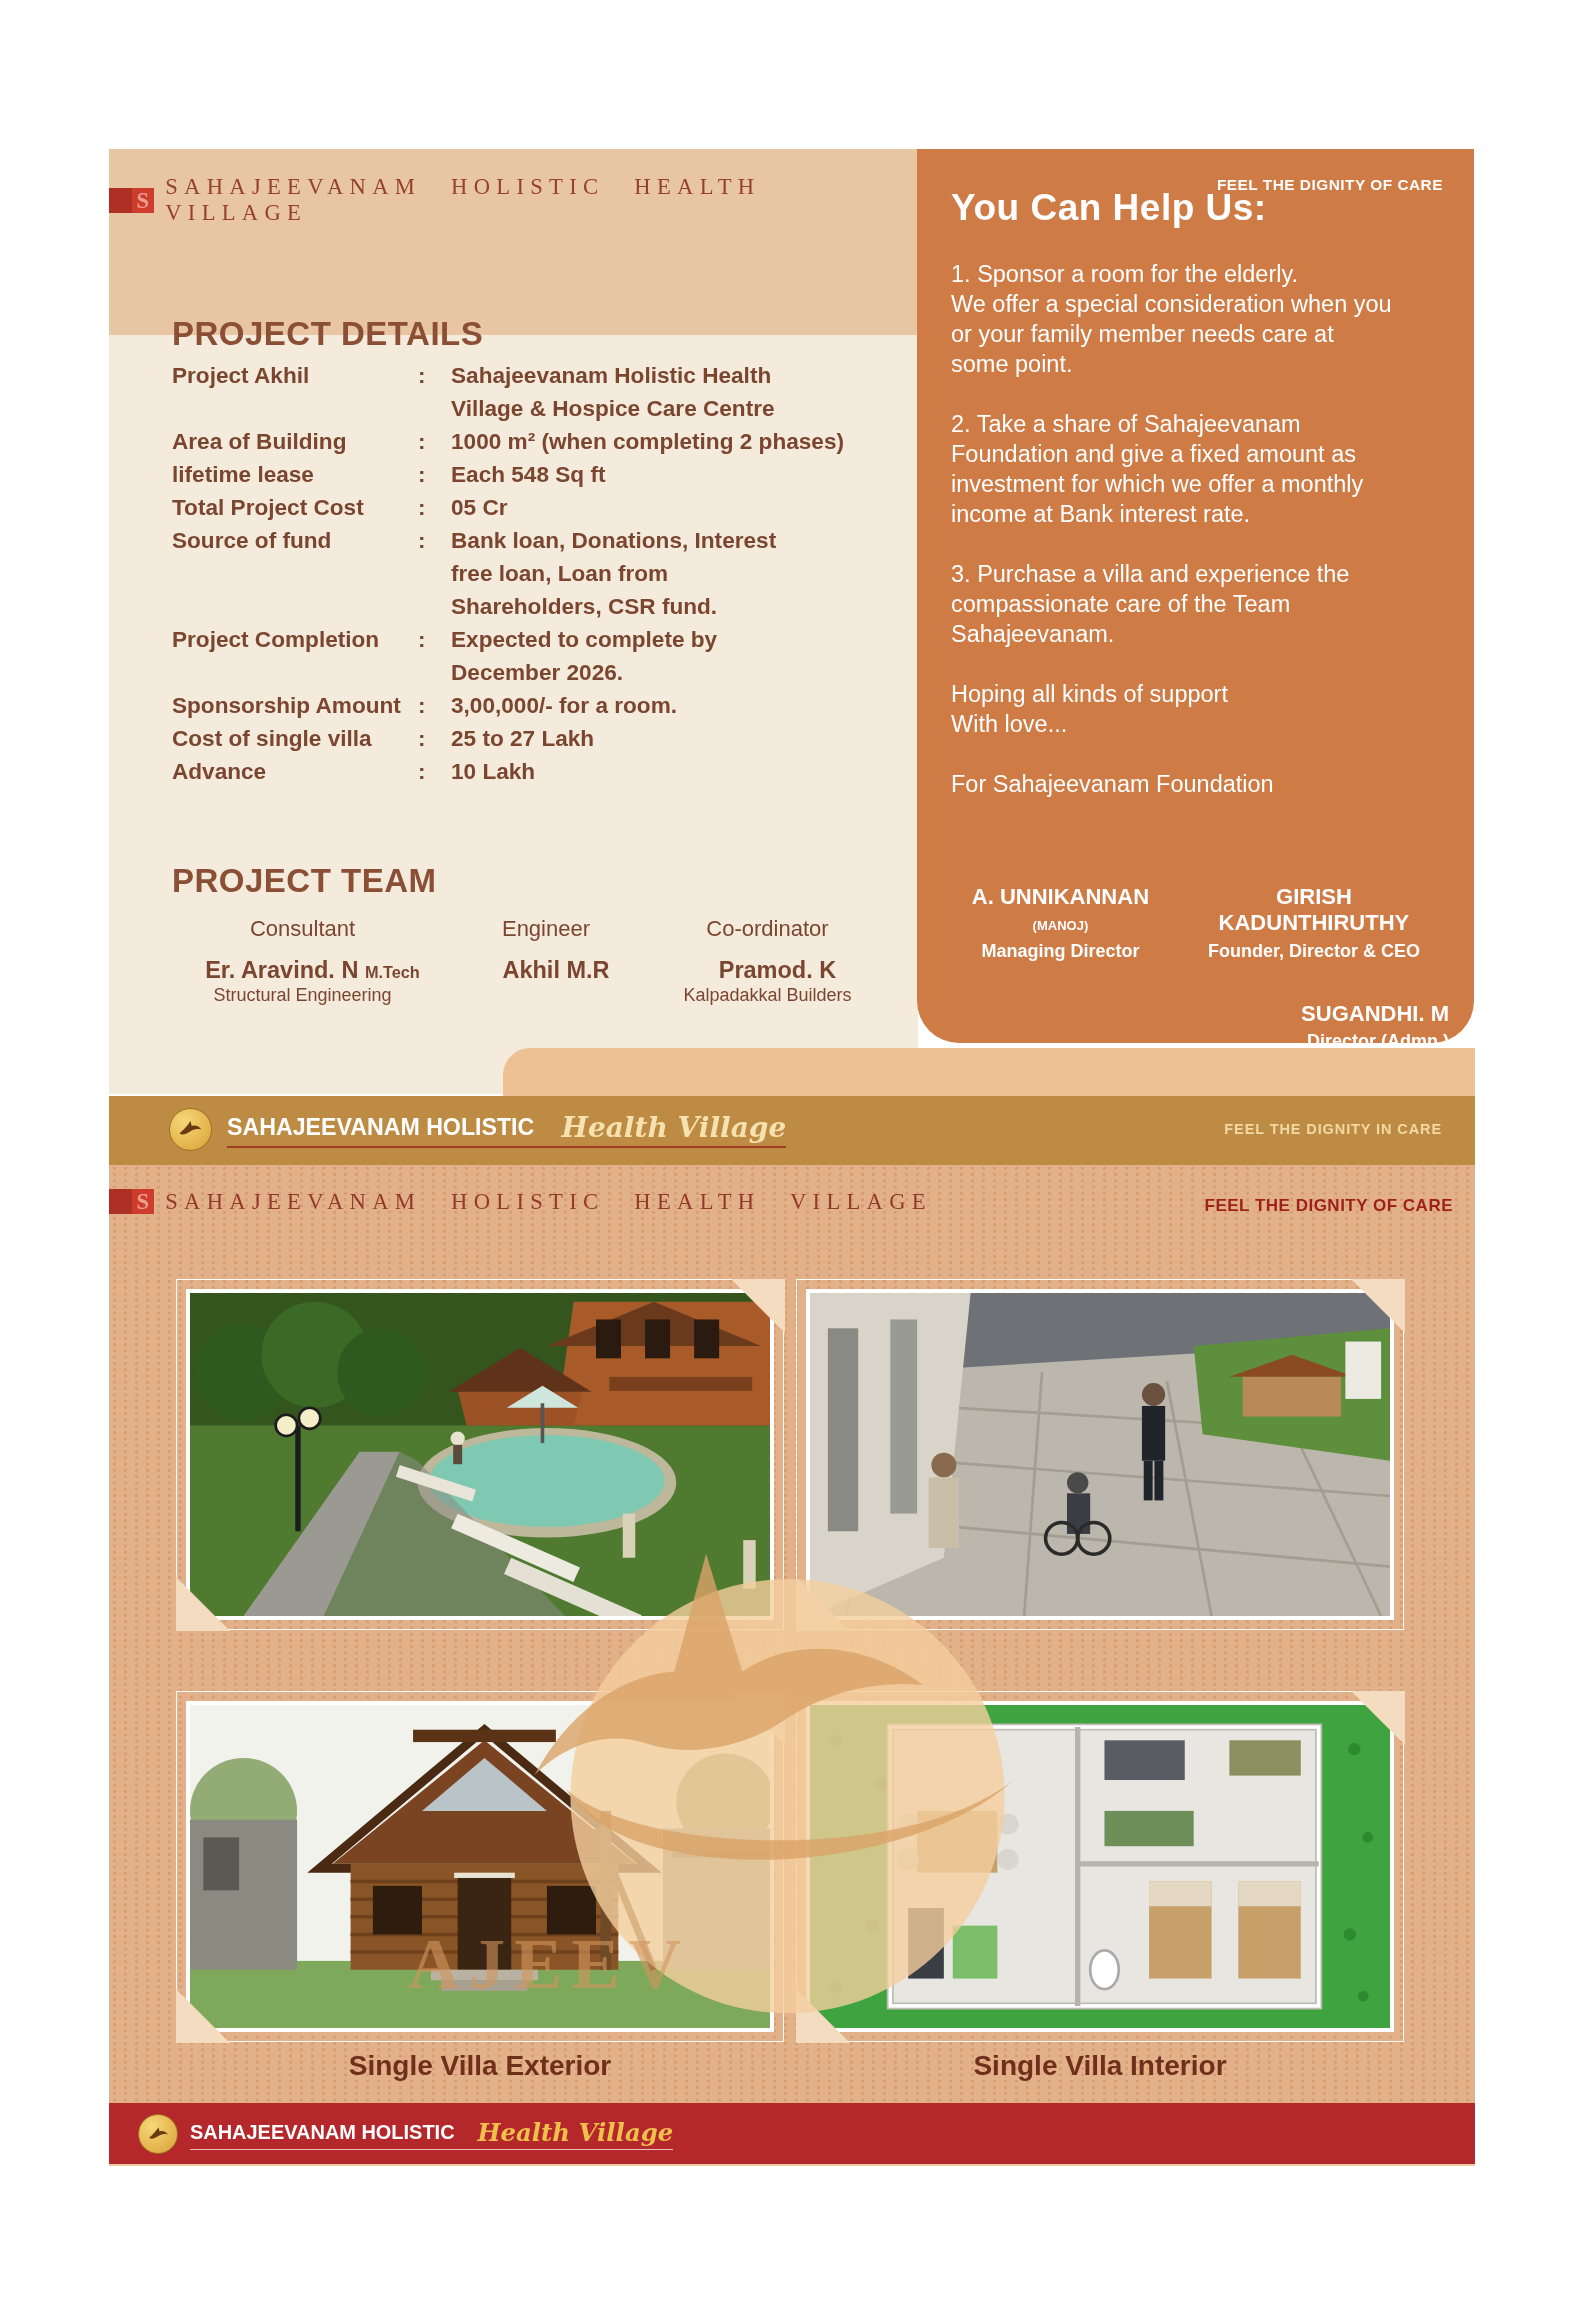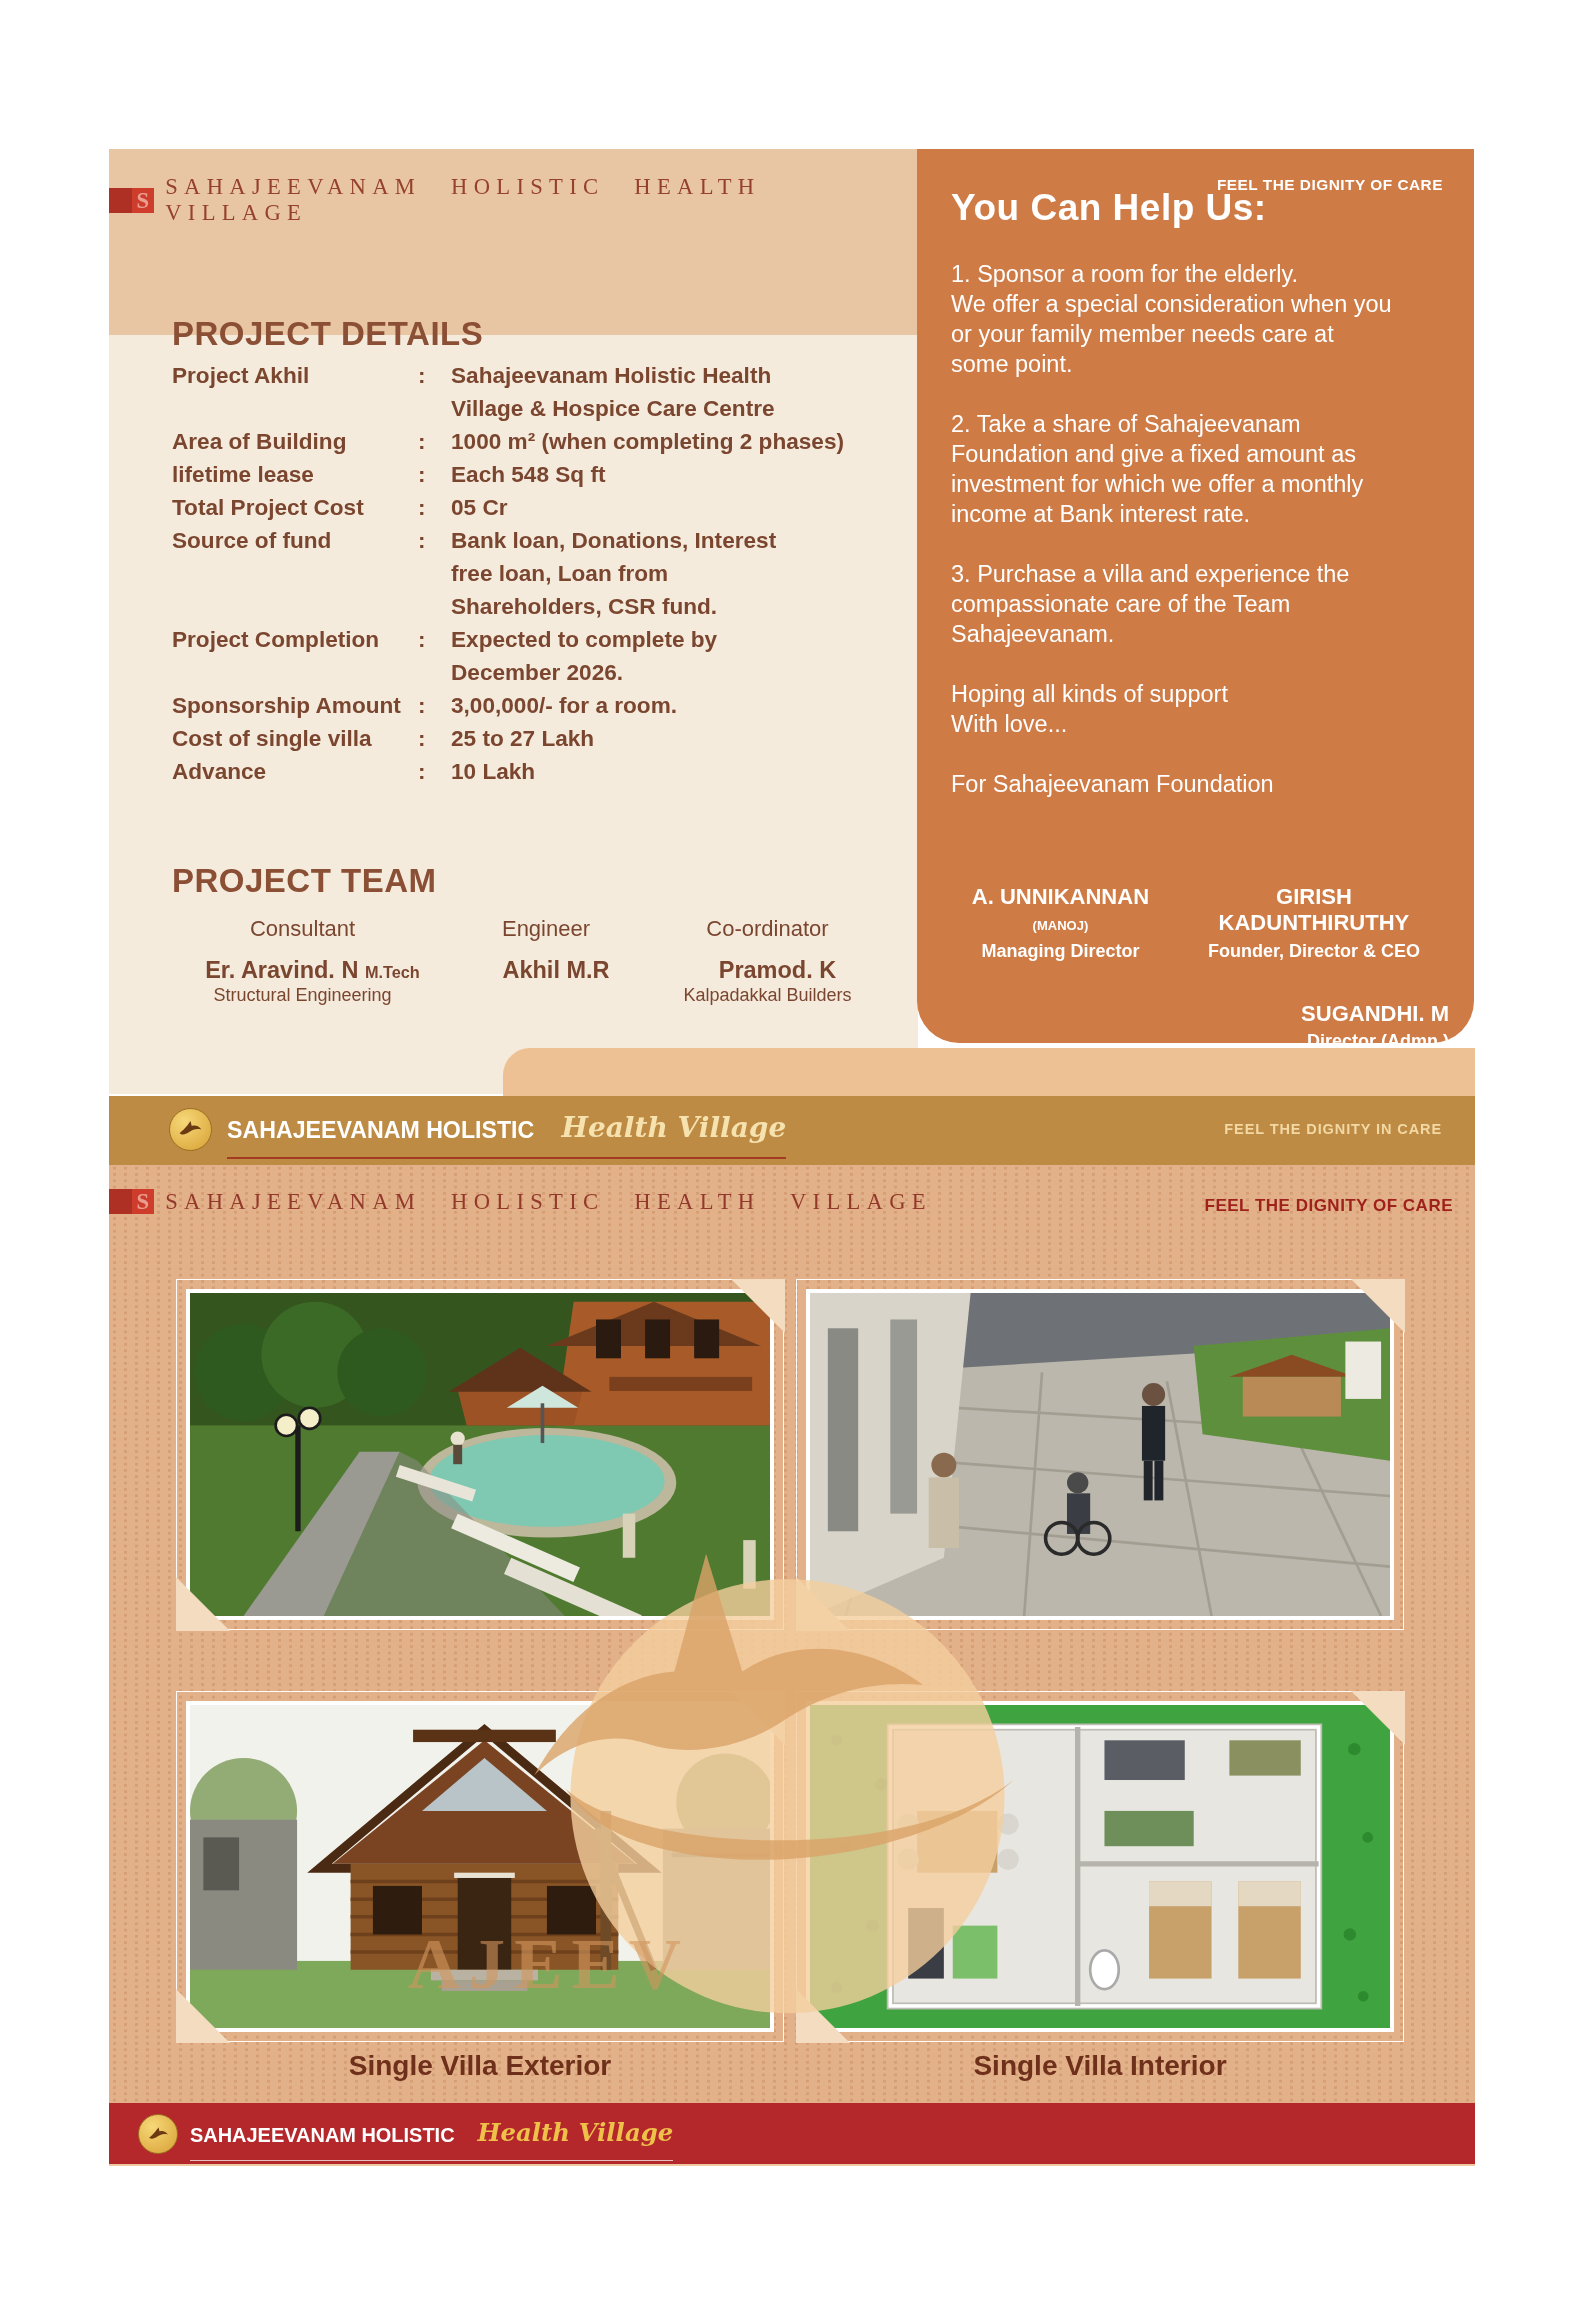--- a/index.html
+++ b/index.html
@@ -47,21 +47,21 @@
   .sig-center{text-align:right;margin-top:39px;}
 
   
   .tan-tab{position:absolute;left:503px;top:1048px;width:972px;height:51px;background:#EDC193;
            border-radius:27px 0 0 0;}
   .gold-band{position:absolute;left:109px;top:1096px;width:1366px;height:69px;background:#BE8B45;}
   .band-logo{position:absolute;width:43px;height:43px;border-radius:50%;
              background:radial-gradient(circle at 35% 30%,#F6D878,#D8A035);border:1.8px solid #9C6F22;
              display:flex;align-items:center;justify-content:center;box-sizing:border-box;}
   .gold-band .band-logo{left:60px;top:11.8px;}
-  .band-brand{position:absolute;display:flex;align-items:flex-end;padding-bottom:13px;}
+  .band-brand{position:absolute;display:flex;align-items:center;padding-bottom:2px;}
   .gold-band .band-brand{left:118px;top:14.5px;border-bottom:2.7px solid #A33B22;}
   .brand-bold{font-size:24.4px;font-weight:bold;color:#fff;transform:scaleX(.95);transform-origin:left;white-space:nowrap;}
   .brand-script{font-family:"DejaVu Serif",serif;font-style:italic;font-weight:bold;font-size:28px;
                 color:#F6E2AE;margin-left:11px;white-space:nowrap;}
   .gold-tagline{position:absolute;right:33px;top:25px;font-size:14.5px;font-weight:bold;color:#F2D9A4;letter-spacing:0.9px;}
 
   
   .s2{position:absolute;left:109px;top:1165px;width:1366px;height:1001px;background-color:#E3B189;
       background-image:radial-gradient(circle, rgba(167,97,48,.24) 1.4px, transparent 1.6px);
       background-size:11px 6.3px;}

